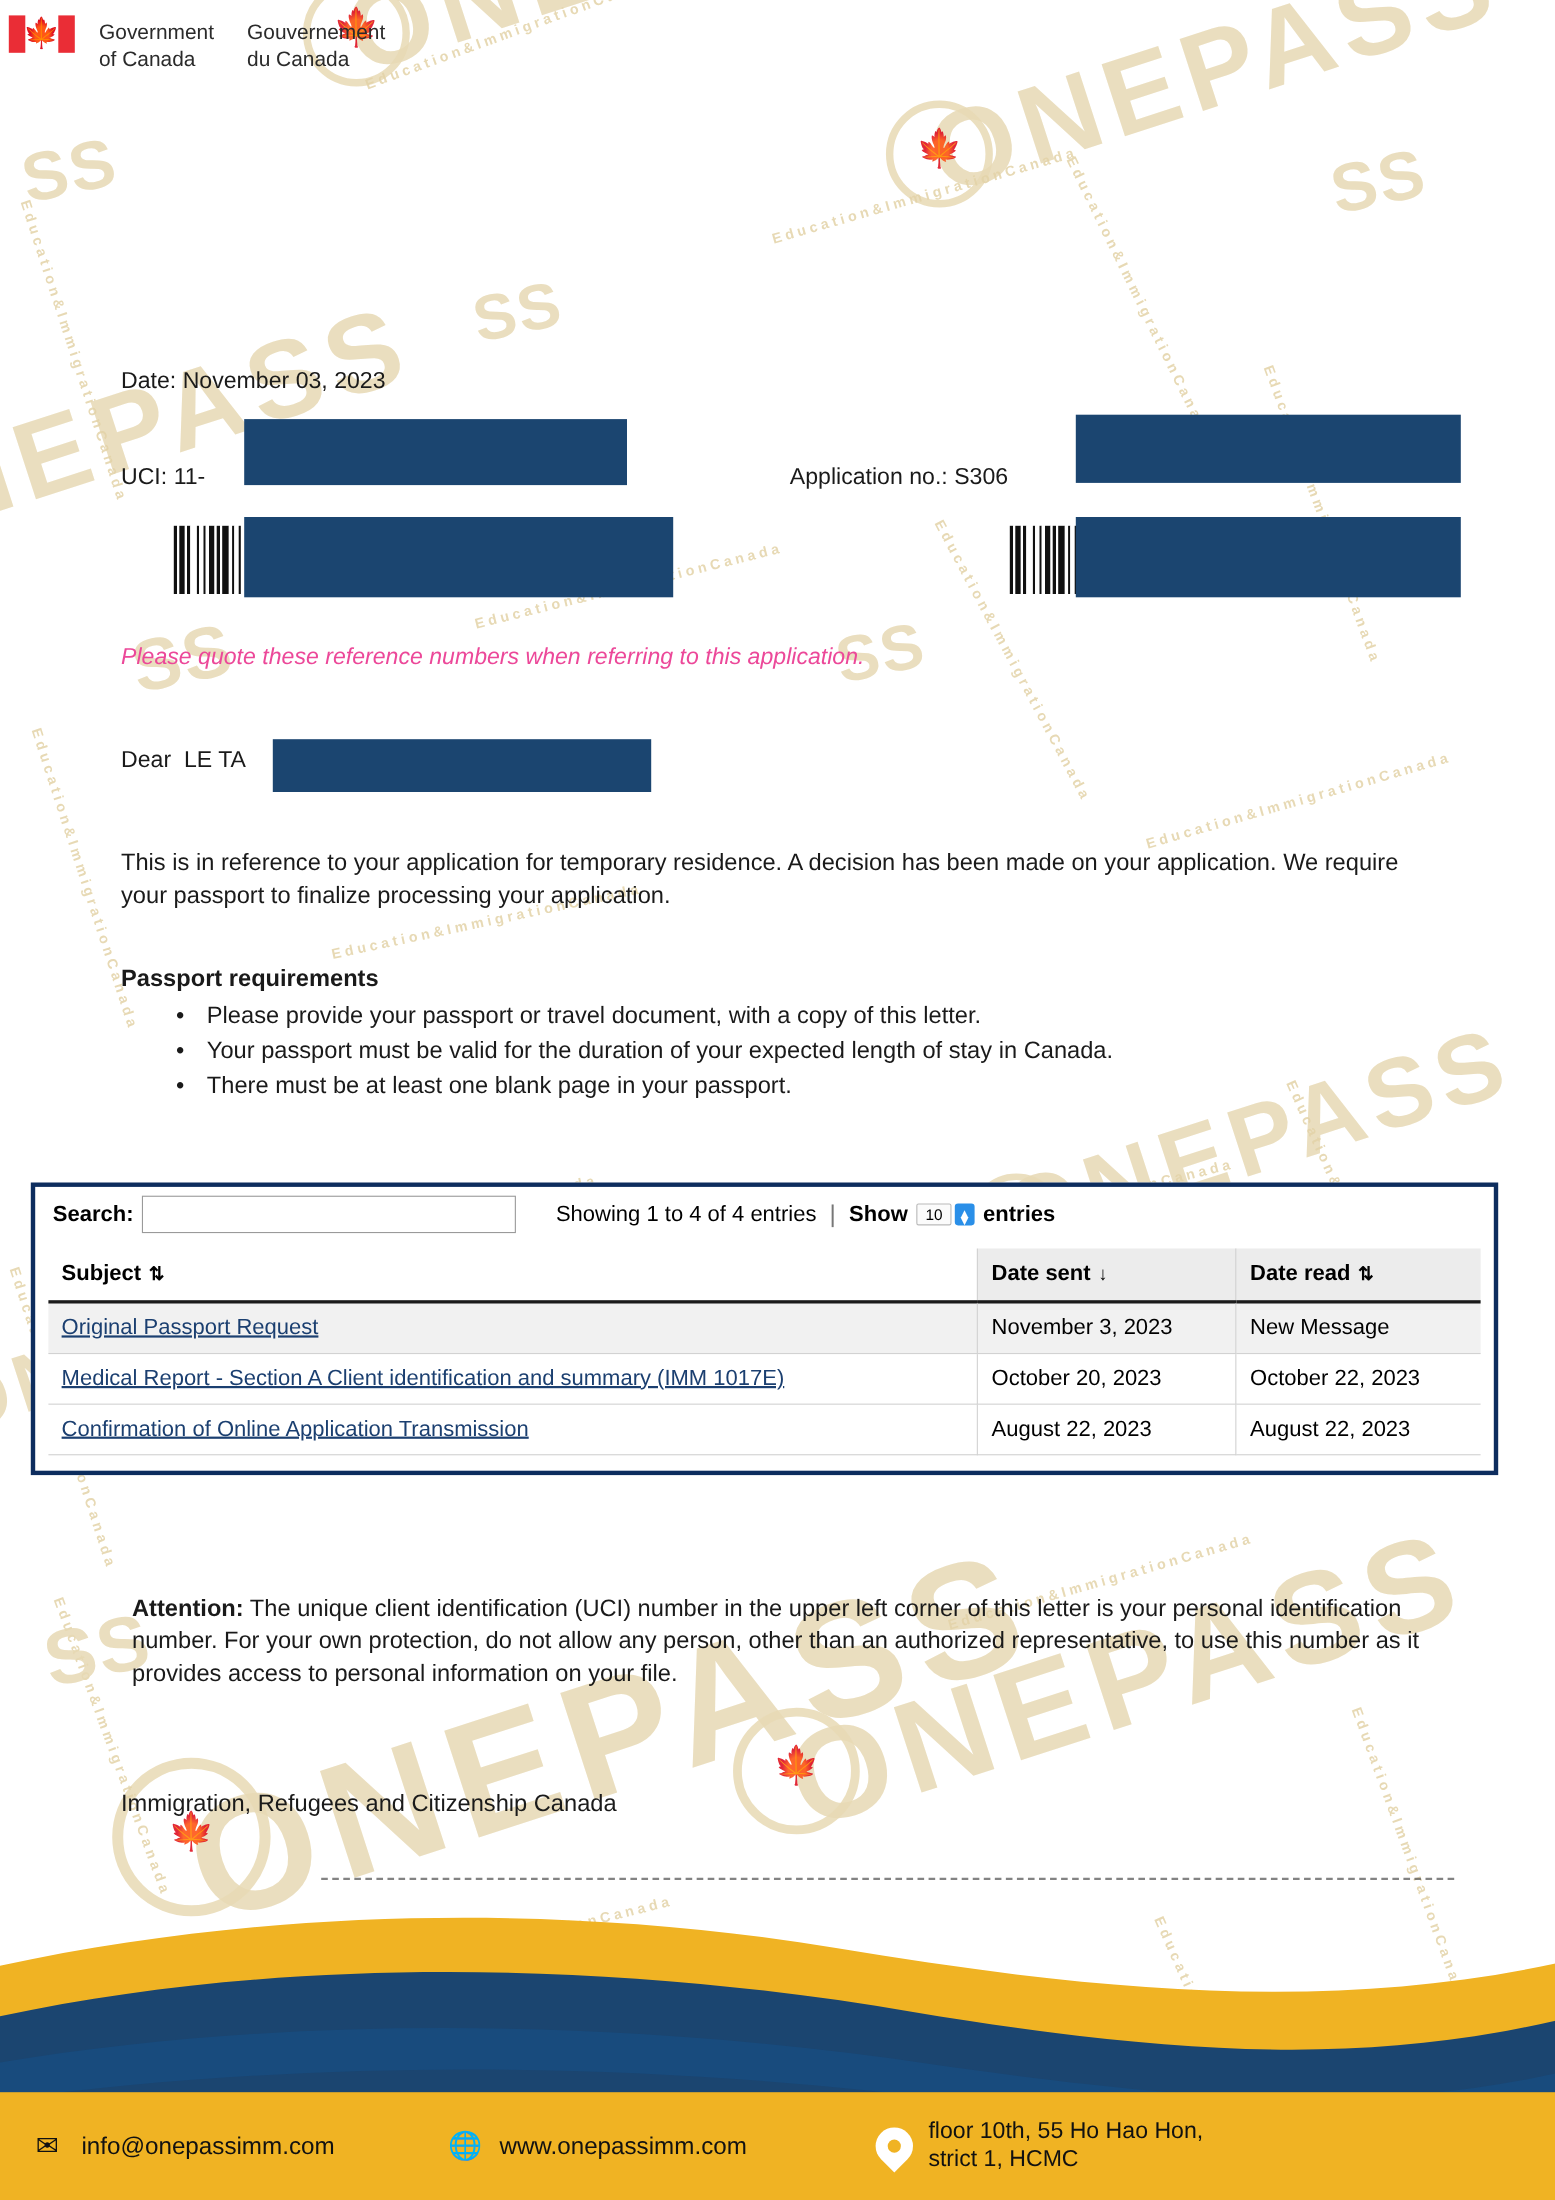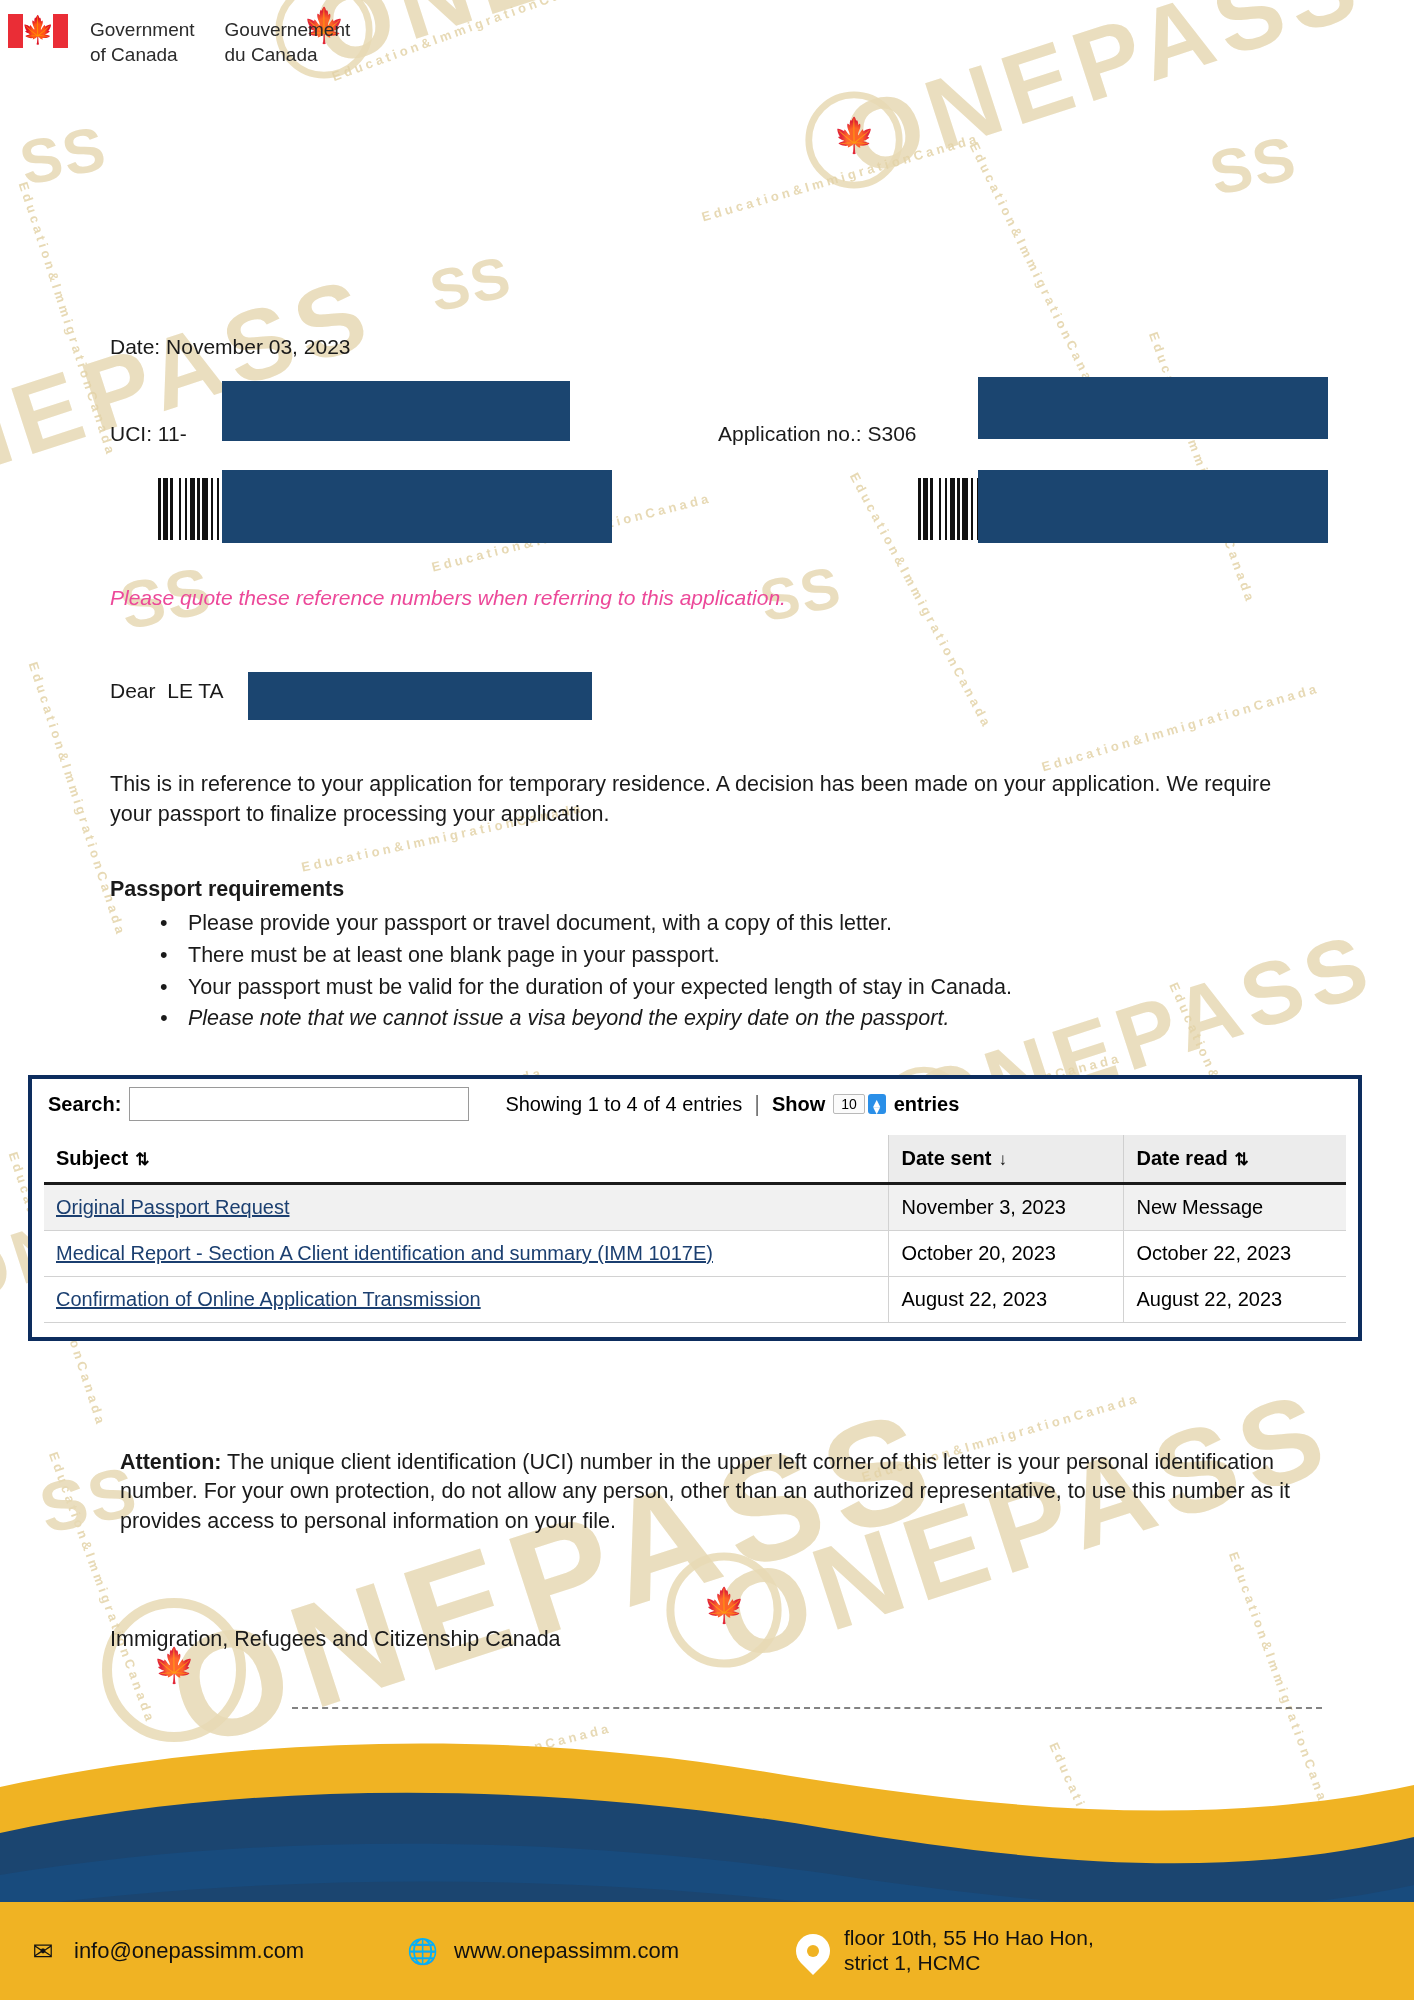--- a/index.html
+++ b/index.html
@@ -481,23 +481,22 @@
     <span>Dear</span>
     &nbsp;<span>LE TA</span>
   </div>
   <div id="redact-dear" class="redact"></div>
 
   <div class="doc-text" id="para-1">This is in reference to your application for temporary residence. A decision has been made on your application. We require your passport to finalize processing your application.</div>
 
   <div class="doc-text" id="pr-heading">Passport requirements</div>
   <ul class="doc-text" id="pr-list">
     <li>Please provide your passport or travel document, with a copy of this letter.</li>
+    <li>Your passport must be valid for the duration of your expected length of stay in Canada.</li>
     <li>There must be at least one blank page in your passport.</li>
-    <li>Your passport must be valid for the duration of your expected length of stay in Canada.</li>
-    <li class="ital">Please note that we cannot issue a visa beyond the expiry date on the passport.</li>
   </ul>
 
   <div id="msg-panel">
 
 
     <div id="table-controls">
       <span id="search-label">Search:</span>
       <input id="search-input" type="text" placeholder="" style="">
       <span id="showing-text">Showing 1 to 4 of 4 entries</span>
       <span id="divider-pipe">|</span>

